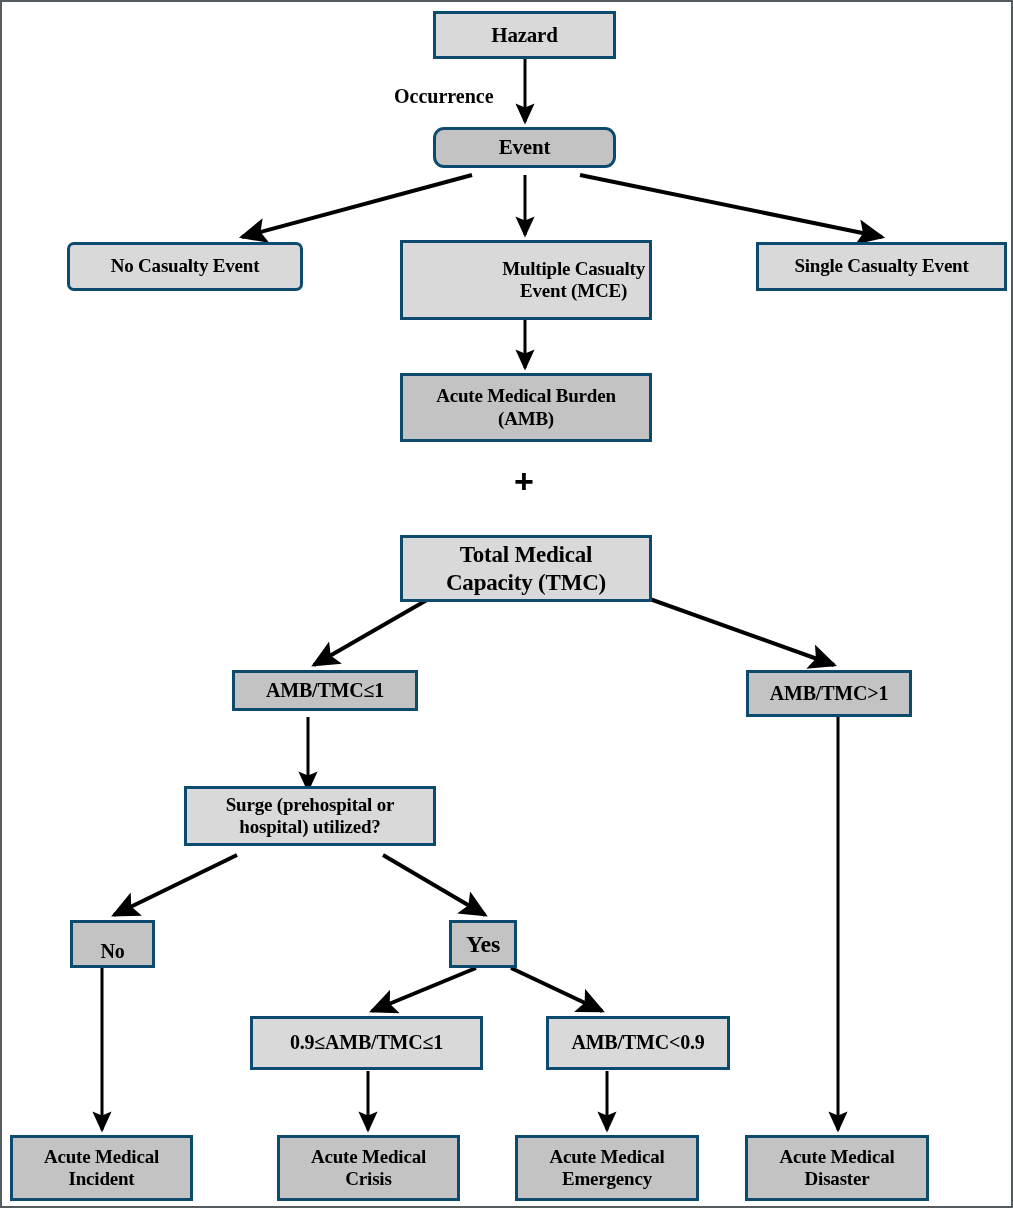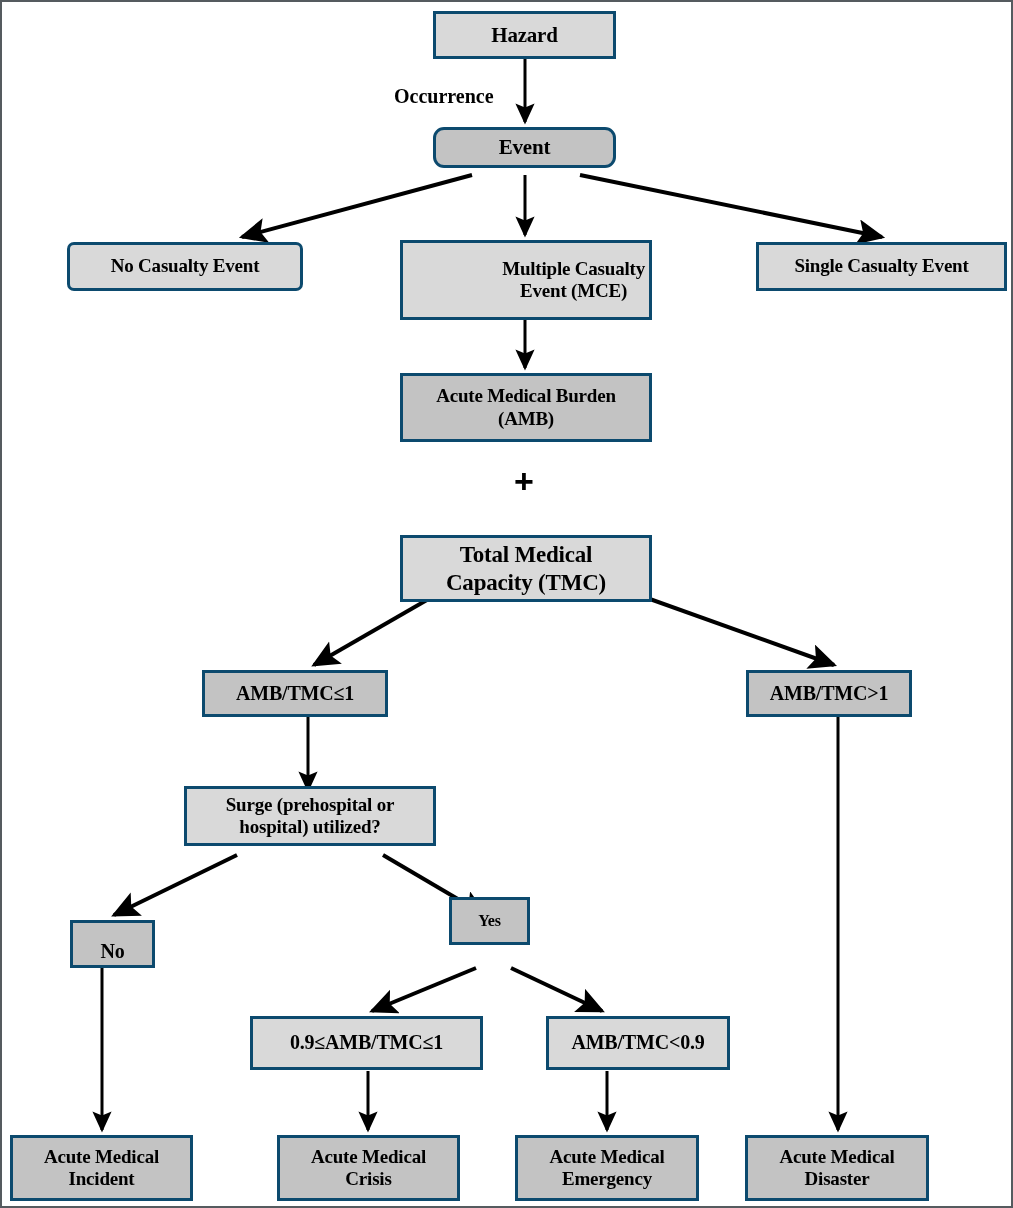--- a/index.html
+++ b/index.html
@@ -115,33 +115,33 @@
       </div>
       <div class="node fill-light" style="left: 754px; top: 240px; width: 251px; height: 49px; font-size: 19px;">
         <span>Single Casualty Event</span>
       </div>
       <div class="node fill-dark" style="left: 398px; top: 371px; width: 252px; height: 69px; font-size: 19px;">
         <span>Acute Medical Burden<br>(AMB)</span>
       </div>
       <div class="node fill-light" style="left: 398px; top: 503px; width: 252px; height: 67px; font-size: 23px; margin-top: 30px;">
         <span>Total Medical<br>Capacity (TMC)</span>
       </div>
-      <div class="node fill-dark" style="left: 200px; top: 668px; width: 186px; height: 47px; font-size: 20px;">
+      <div class="node fill-dark" style="left: 230px; top: 668px; width: 186px; height: 41px; font-size: 20px;">
         <span>AMB/TMC≤1</span>
       </div>
       <div class="node fill-dark" style="left: 744px; top: 668px; width: 166px; height: 47px; font-size: 20px;">
         <span>AMB/TMC&gt;1</span>
       </div>
       <div class="node fill-light" style="left: 182px; top: 784px; width: 252px; height: 60px; font-size: 19px;">
         <span>Surge (prehospital or<br>hospital) utilized?</span>
       </div>
       <div class="node fill-dark" style="left: 68px; top: 918px; width: 85px; height: 48px; font-size: 20px; align-items: flex-end;">
         <span>No</span>
       </div>
-      <div class="node fill-dark" style="left: 447px; top: 895px; width: 81px; height: 48px; font-size: 16px;">
+      <div class="node fill-dark" style="left: 447px; top: 918px; width: 68px; height: 48px; font-size: 24px;">
         <span>Yes</span>
       </div>
       <div class="node fill-light" style="left: 248px; top: 1014px; width: 233px; height: 54px; font-size: 20px;">
         <span>0.9≤AMB/TMC≤1</span>
       </div>
       <div class="node fill-light" style="left: 513px; top: 1014px; width: 184px; height: 54px; font-size: 20px; margin-left: 31px;">
         <span>AMB/TMC&lt;0.9</span>
       </div>
       <div class="node fill-dark" style="left: 8px; top: 1133px; width: 183px; height: 66px; font-size: 19px;">
         <span>Acute Medical<br>Incident</span>

